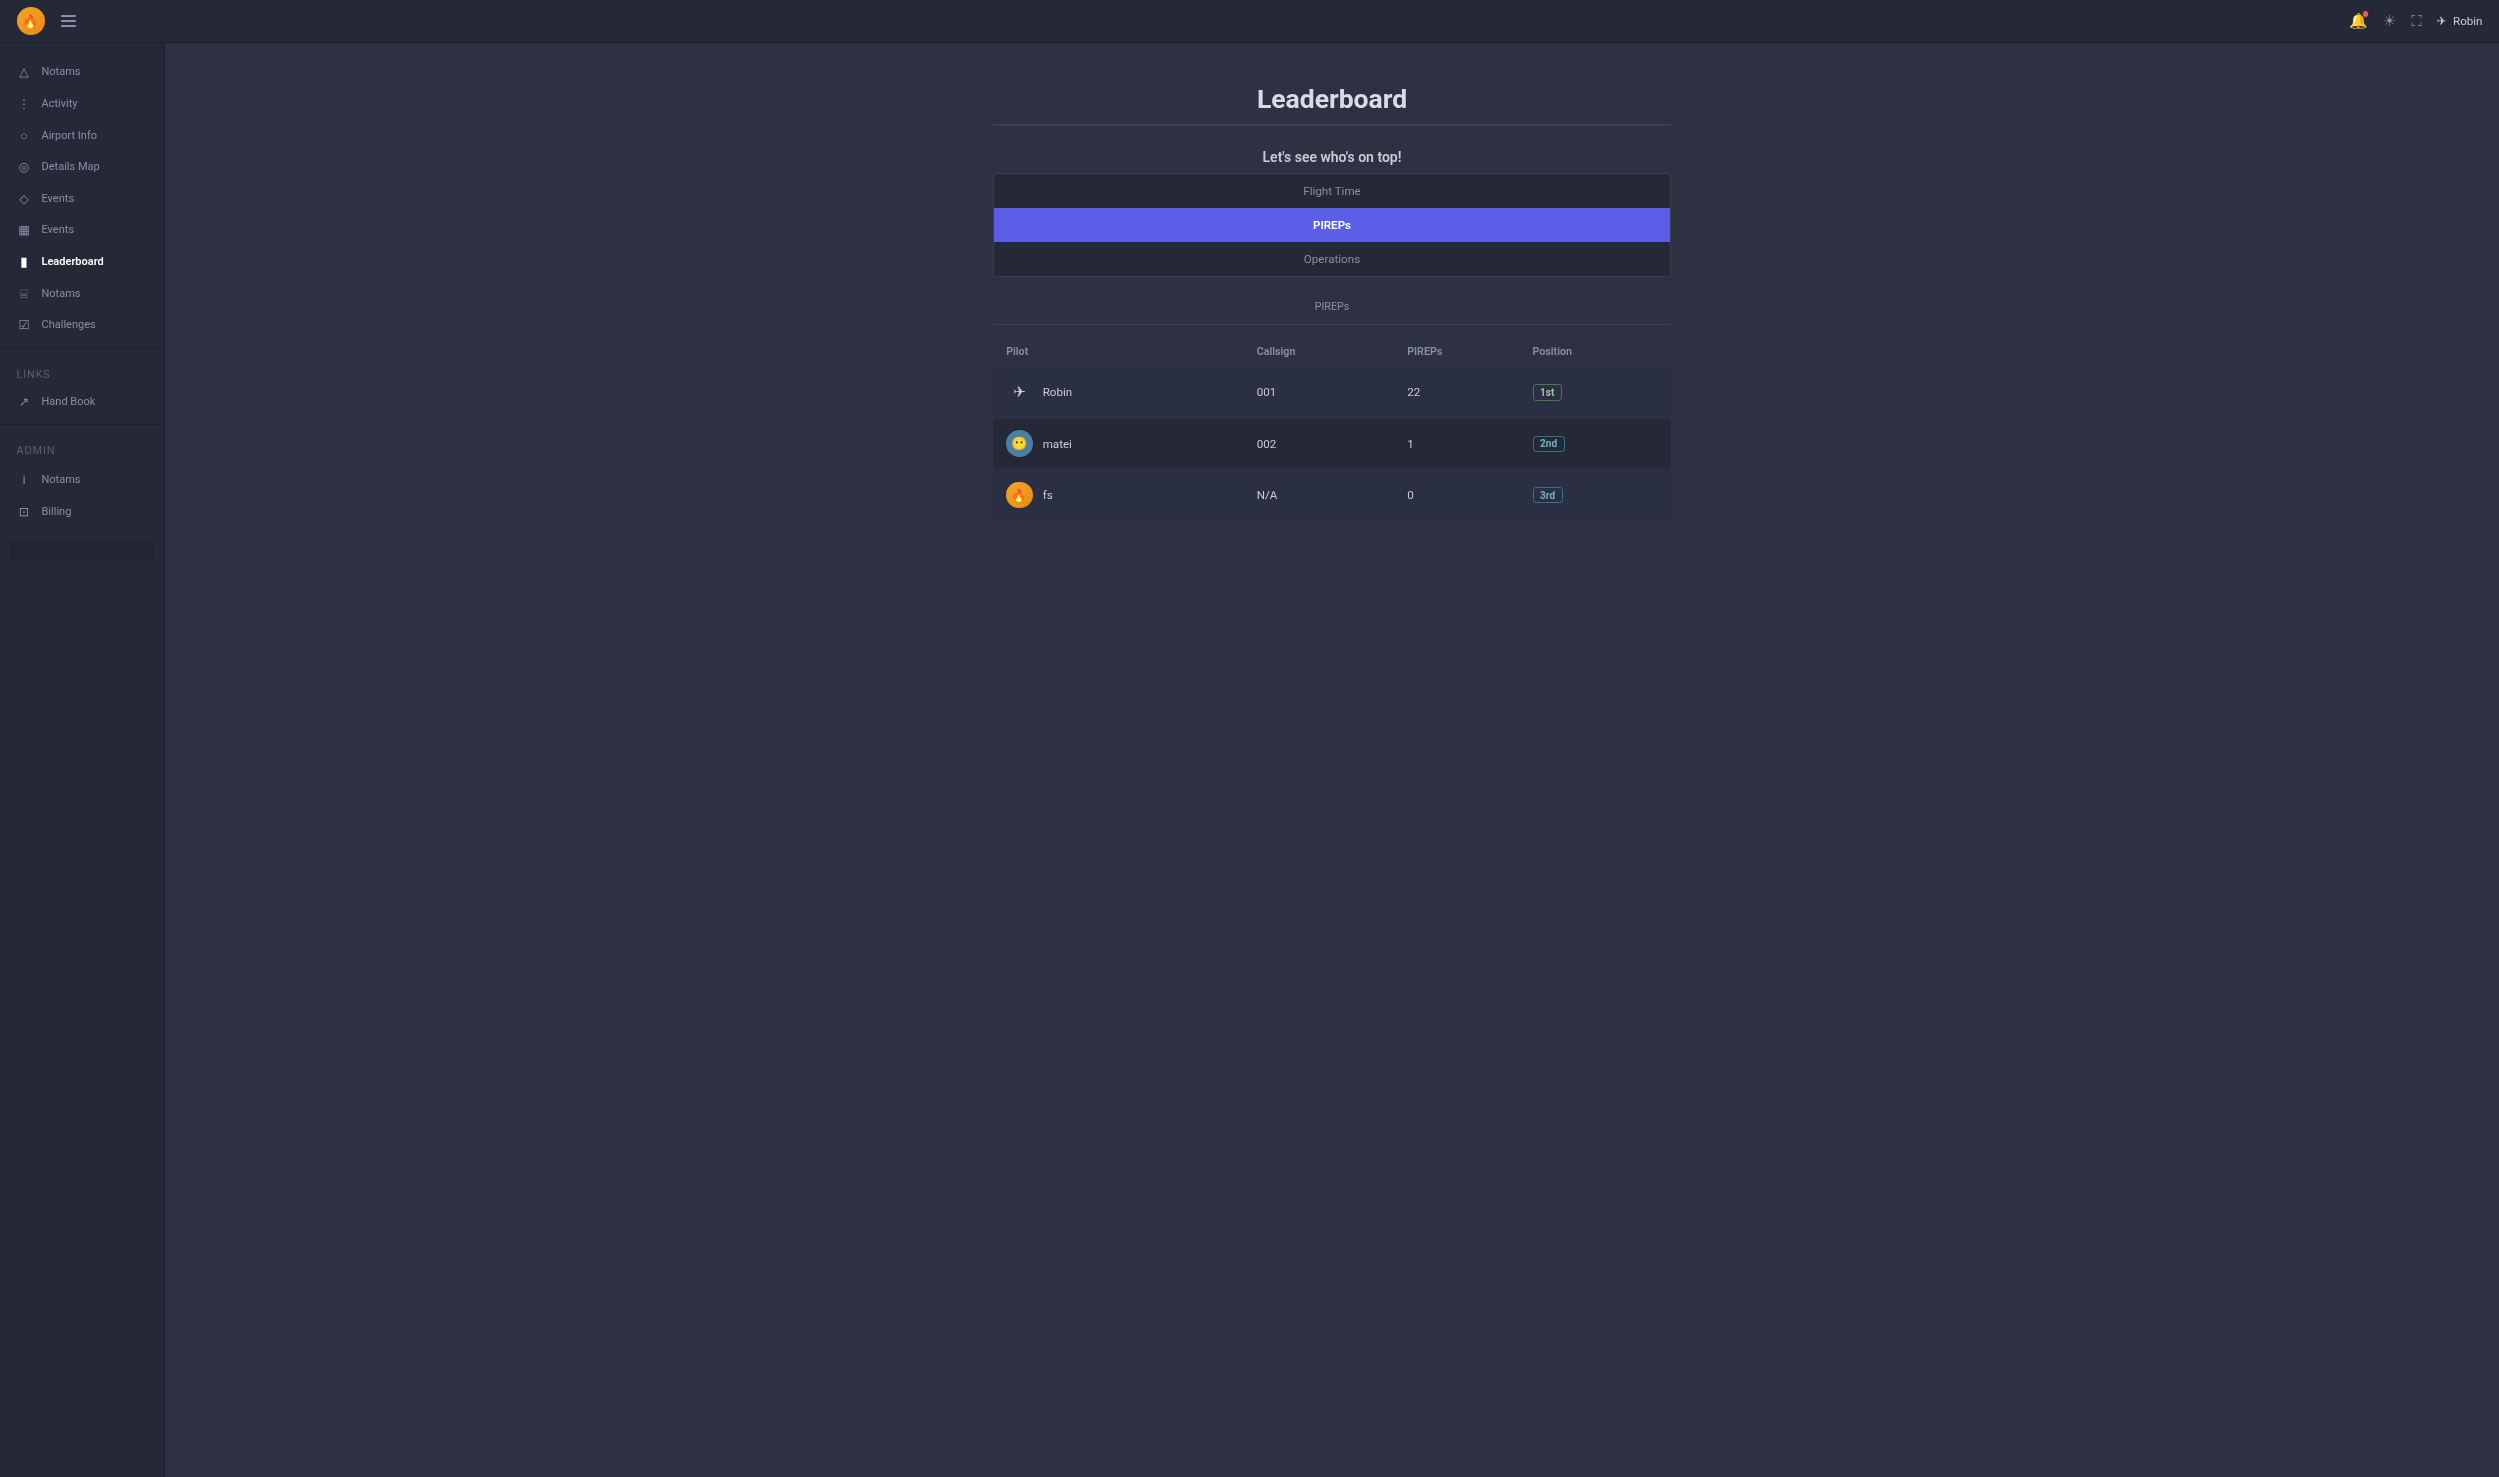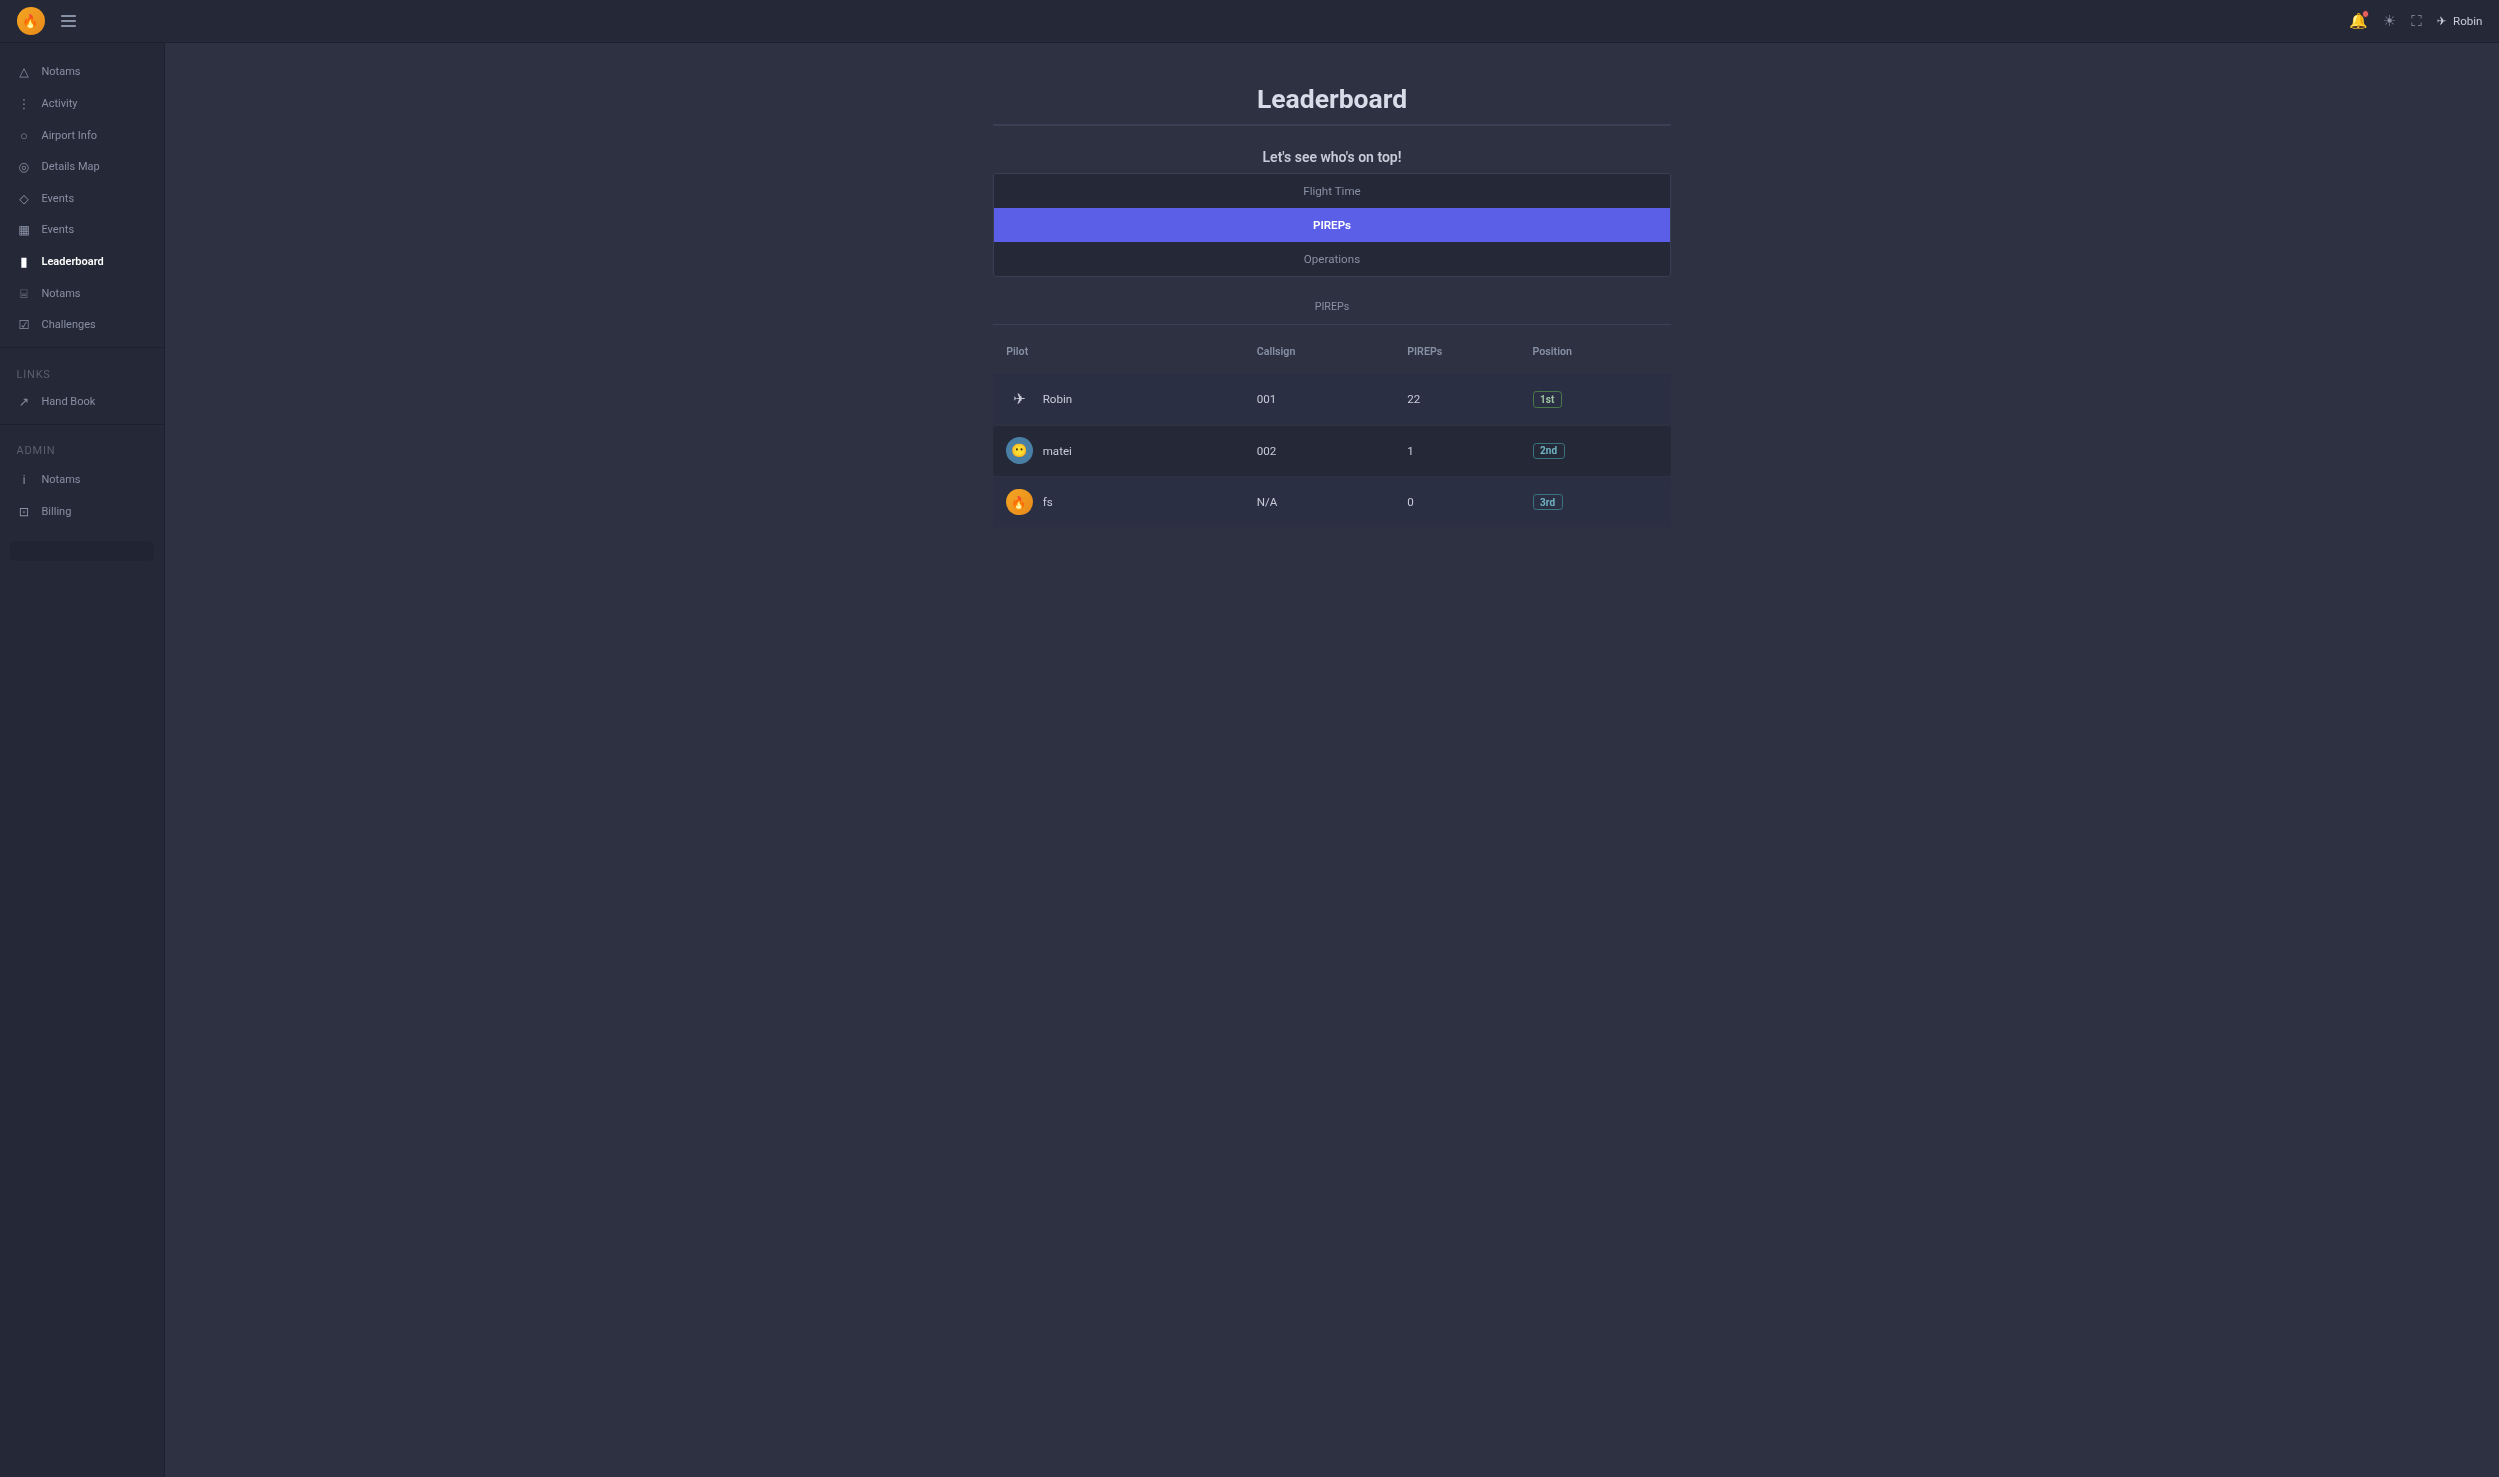--- a/index.html
+++ b/index.html
@@ -243,21 +243,21 @@
     }
 
     
     .table-header {
       display: grid;
       grid-template-columns: 2fr 1.2fr 1fr 1fr;
       padding: 6.6px 13.2px;
       font-size: 10.7px;
       font-weight: 600;
       color: #8890a4;
-      margin-bottom: 10px;
+      margin-bottom: 3px;
     }
     .table-row {
       display: grid;
       grid-template-columns: 2fr 1.2fr 1fr 1fr;
       padding: 11.6px 13.2px;
       align-items: center;
       border-radius: 3.3px;
       margin-bottom: 1.7px;
       background: #252836;
     }

